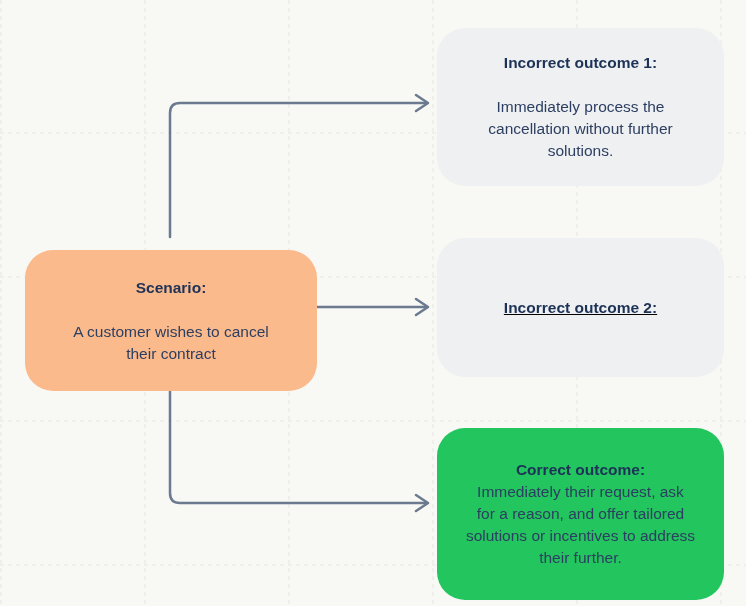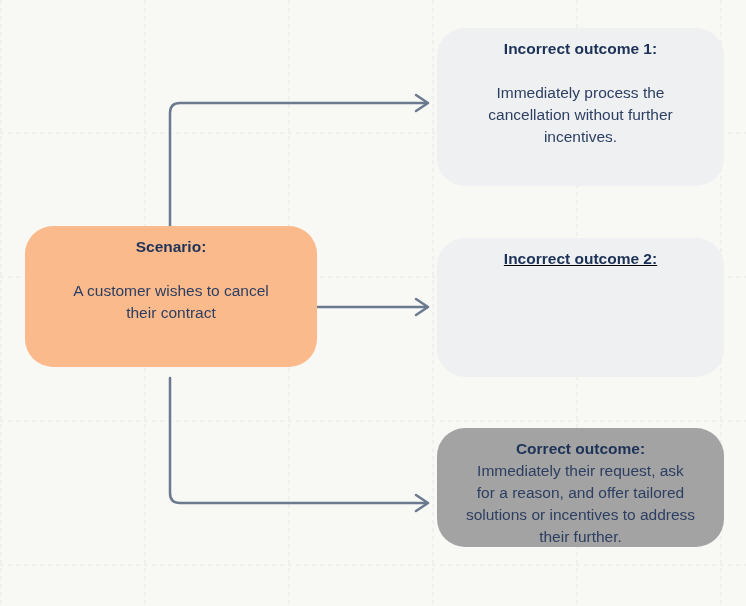--- a/index.html
+++ b/index.html
@@ -17,59 +17,60 @@
   .layer {
     position: absolute;
     top: 0;
     left: 0;
   }
   .node {
     position: absolute;
     border-radius: 28px;
     display: flex;
     flex-direction: column;
+    justify-content: center;
     align-items: center;
     text-align: center;
     box-sizing: border-box;
     padding: 10px 24px;
   }
   .node .box-title {
     font-weight: 700;
     font-size: 15.5px;
     line-height: 22px;
     color: #1D3257;
   }
   .node .box-body {
     font-size: 15.5px;
     line-height: 22px;
     color: #2C3E61;
   }
   .box-body.gap { margin-top: 22px; }
   .box-body.nogap { margin-top: 0; }
 
   .scenario-node {
-    left: 25px;  top: 226px;
+    left: 25px;  top: 250px;
     width: 292px; height: 141px;
     background: #FBBA8C;
   }
   .outcome-1 {
     left: 437px; top: 28px;
     width: 287px; height: 158px;
     background: #EFF0F2;
   }
   .outcome-2 {
     left: 437px; top: 238px;
     width: 287px; height: 139px;
     background: #EFF0F2;
     text-decoration: underline;
   }
   .outcome-3 {
     left: 437px; top: 428px;
-    width: 287px; height: 119px;
-    background: #a3a3a3;
+    width: 287px; height: 172px;
+    background: #22c55e;
   }
 </style>
 </head>
 <body>
 
 <div class="canvas">
 
   <svg class="layer" width="746" height="606" viewBox="0 0 746 606">
 
     <g fill="none" stroke-width="1" stroke-dasharray="4 4" stroke="#E7E7E2">
@@ -101,21 +102,21 @@
       <div>A customer wishes to cancel</div>
       <div>their contract</div>
     </div>
   </div>
 
   <div class="node outcome-1">
     <div class="box-title">Incorrect outcome 1:</div>
     <div class="box-body gap">
       <div>Immediately process the</div>
       <div>cancellation without further</div>
-      <div>incentives.</div>
+      <div>solutions.</div>
     </div>
   </div>
 
   <div class="node outcome-2">
     <div class="box-title">Incorrect outcome 2:</div>
   </div>
 
   <div class="node outcome-3">
     <div class="box-title">Correct outcome:</div>
     <div class="box-body nogap">

